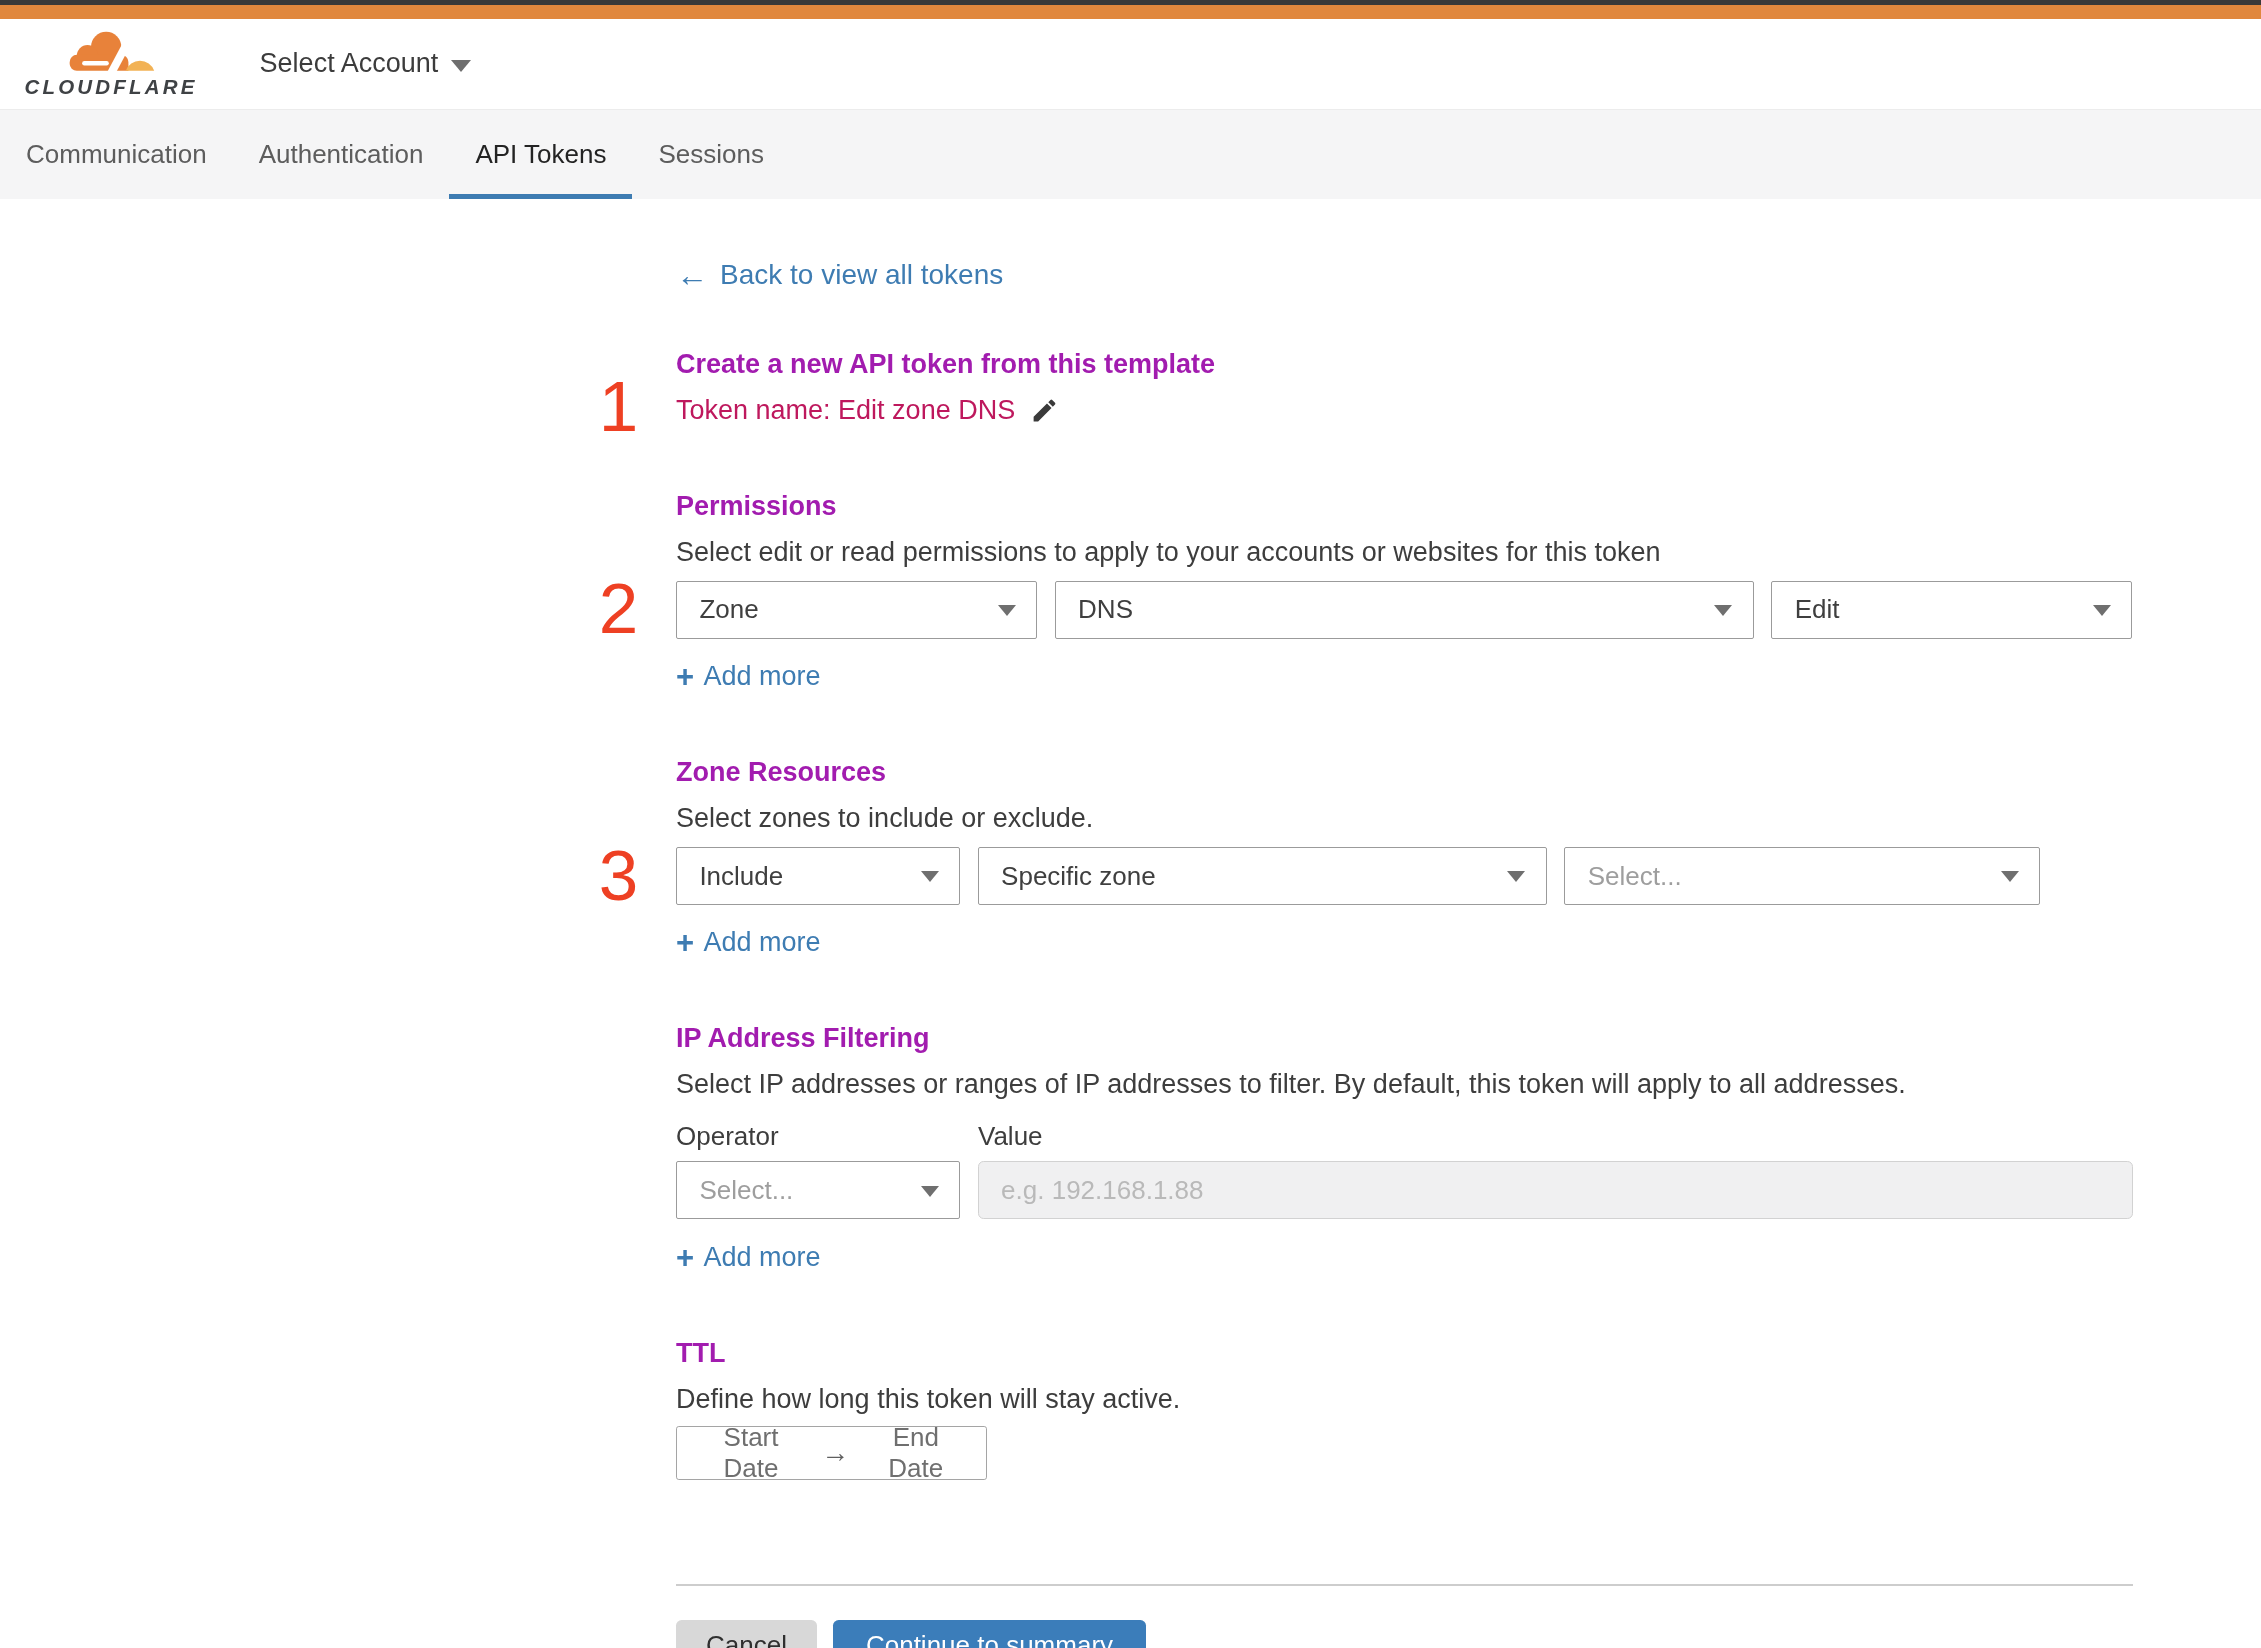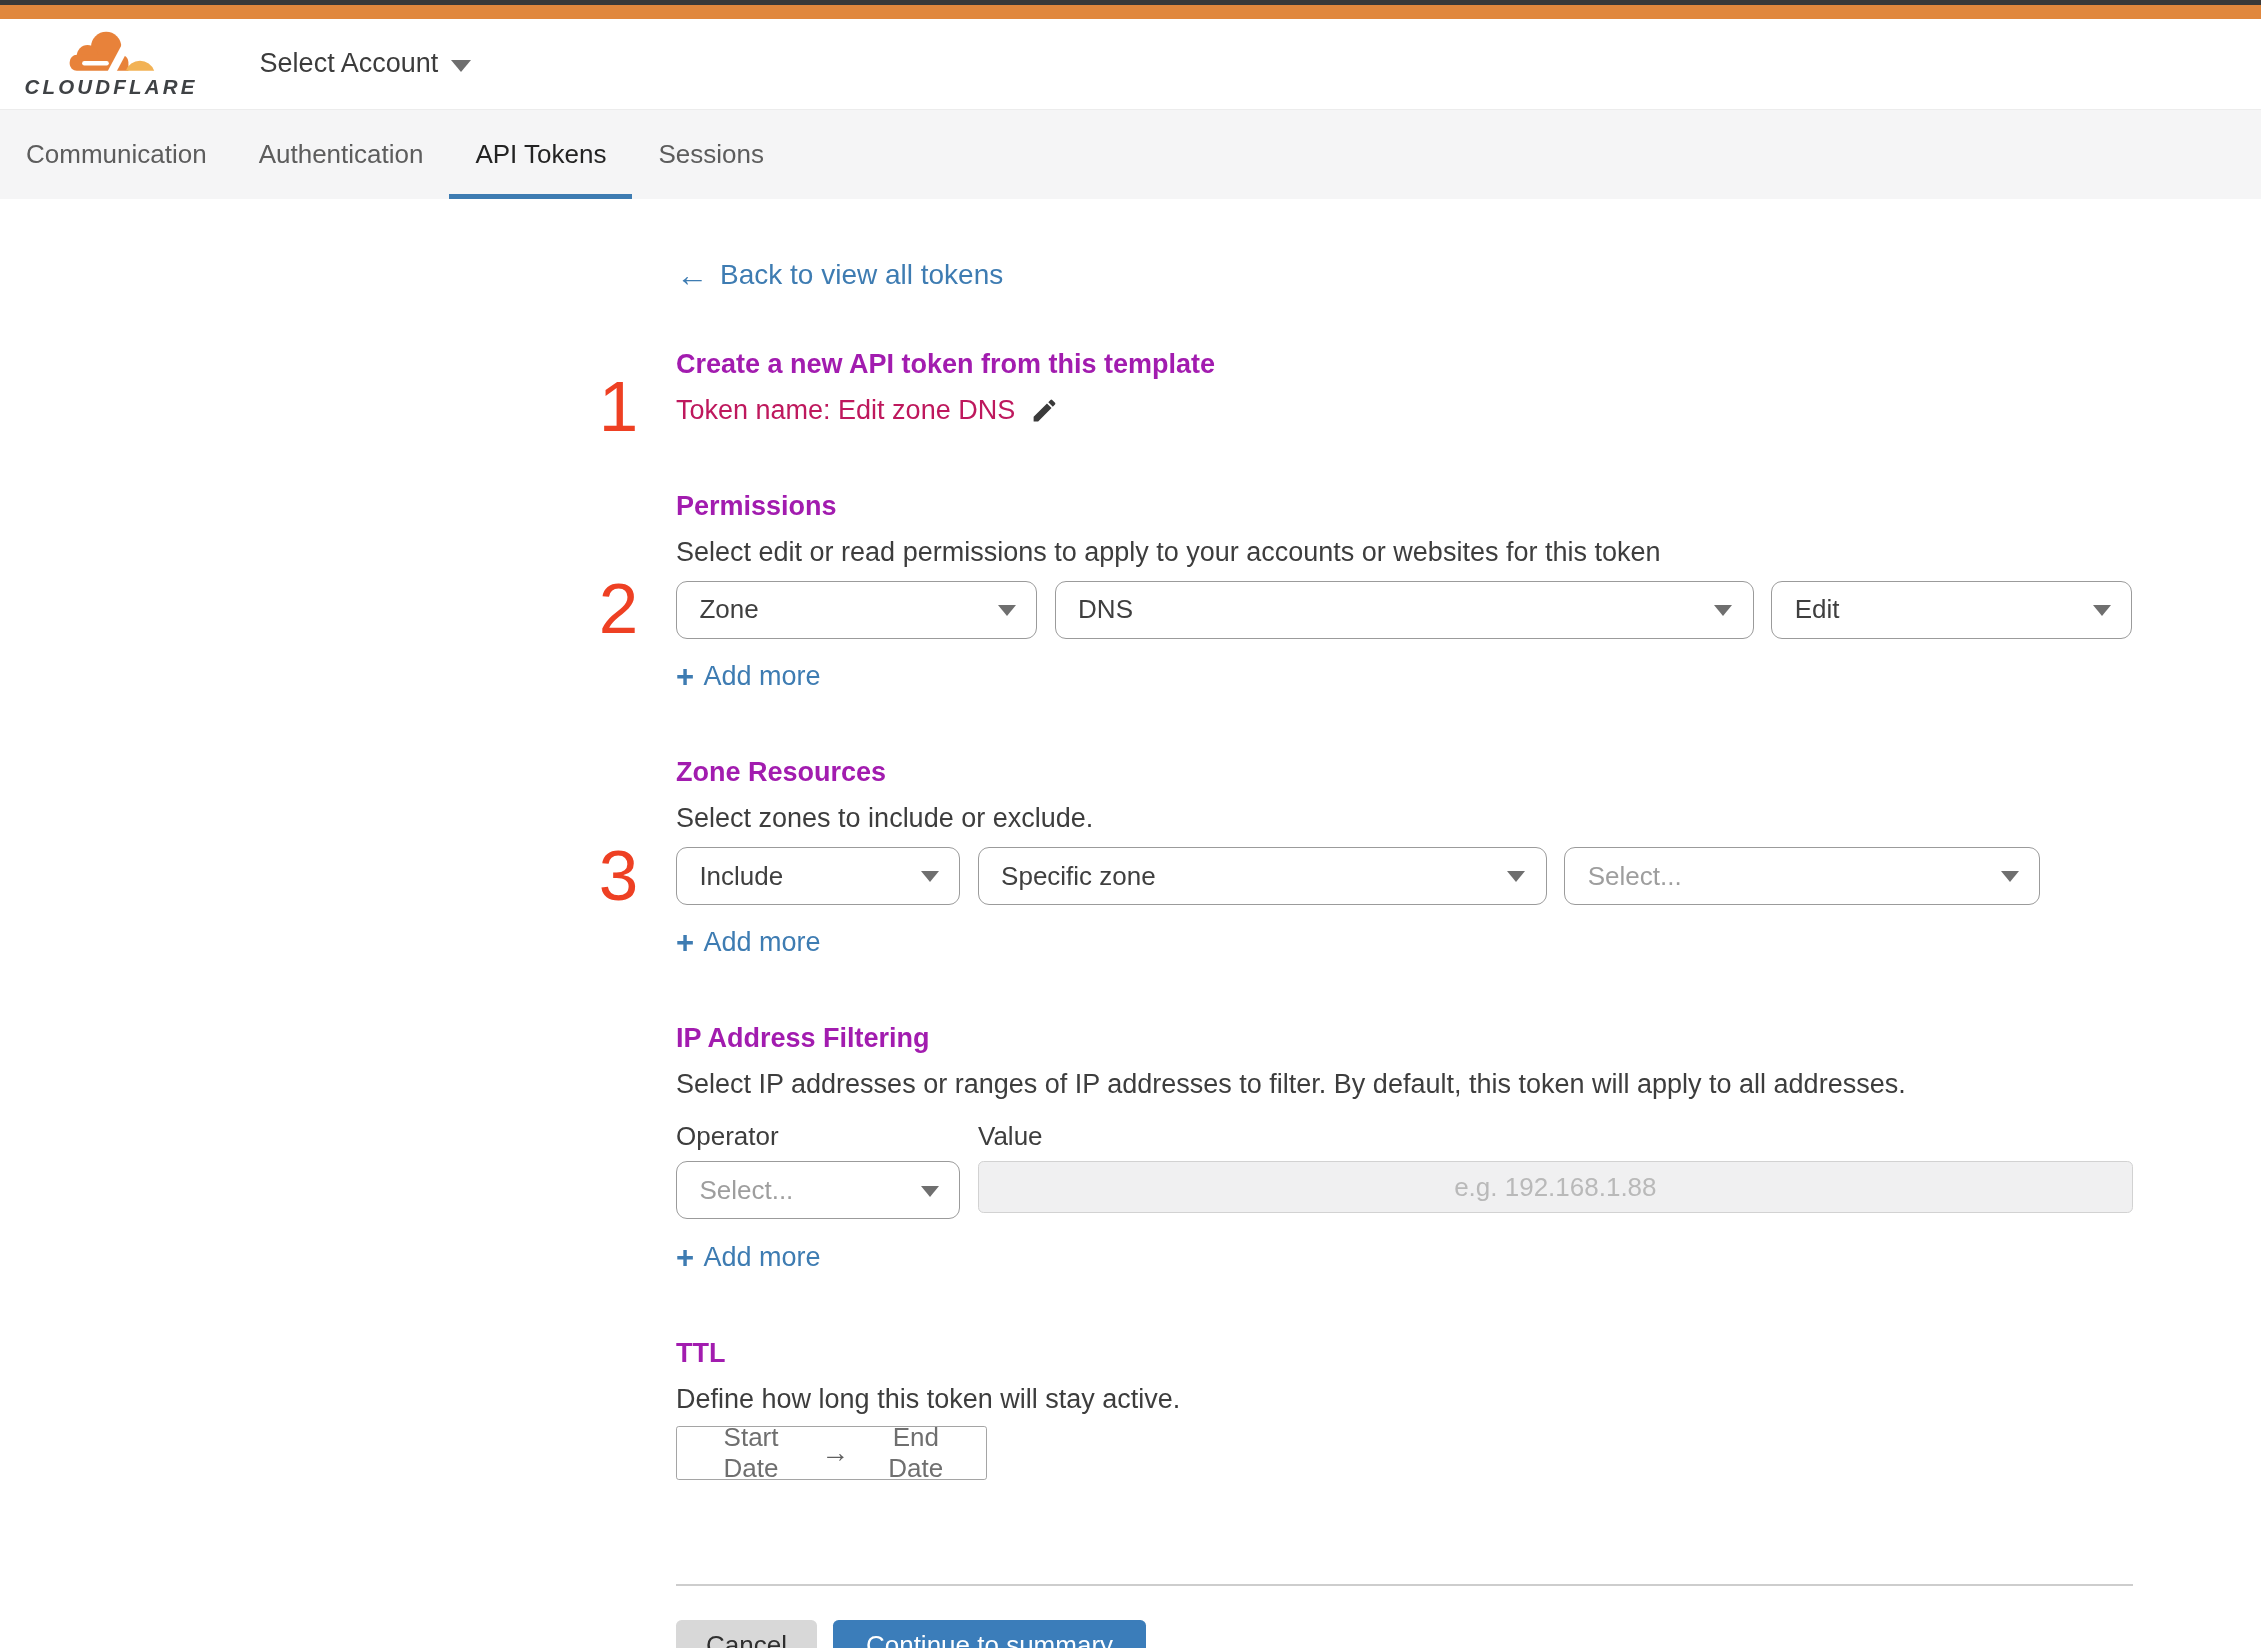--- a/index.html
+++ b/index.html
@@ -35,39 +35,39 @@
   .step1 .marker { top: 22.4px; }
   .section-title { font-size: 27px; font-weight: 700; color: #a21caf; }
   .token-name { margin-top: 15px; font-size: 27px; color: #be185d; display: flex; align-items: center; gap: 15px; }
   .pencil-btn { background: none; border: none; cursor: pointer; display: flex; align-items: center; }
 
   .section { margin-top: 65px; }
   .desc { margin-top: 15px; font-size: 27px; color: #3d3d3d; }
 
   .select-row { margin-top: 13px; display: flex; gap: 17.7px; position: relative; }
   .select-row .marker { top: -7.5px; }
-  .select { height: 58px; border: 1.9px solid #9b9b9b; border-radius: 11px; background: #fff; display: flex; align-items: center; padding: 0 52px 0 22.4px; font-size: 26px; color: #3f3f3f; position: relative; cursor: pointer; }
+  .select { height: 58px; border: 1.9px solid #9b9b9b; border-radius: 2px; background: #fff; display: flex; align-items: center; padding: 0 52px 0 22.4px; font-size: 26px; color: #3f3f3f; position: relative; cursor: pointer; }
   .select .caret { position: absolute; right: 20.5px; top: 50%; margin-top: -4.7px; width: 0; height: 0; border-left: 9.3px solid transparent; border-right: 9.3px solid transparent; border-top: 11.2px solid #6f6f6f; }
   .placeholder { color: #9e9e9e; }
 
   .w-scope   { width: 361px; }
   .w-service { width: 699px; }
   .w-access  { width: 361px; }
   .w-zr-op   { width: 284px; }
   .w-zr-type { width: 569px; }
   .w-zr-zone { width: 476px; }
   .w-ip-op   { width: 284px; }
 
   .add-more { margin-top: 22.4px; display: inline-flex; align-items: center; gap: 9.3px; color: #3e7cb2; font-size: 27px; cursor: pointer; text-decoration: none; }
   .plus { font-size: 31px; font-weight: 700; line-height: 1; }
 
   .field-labels { margin-top: 20.5px; display: flex; font-size: 26px; color: #3d3d3d; }
   .lbl-operator { width: 302px; }
   .ip-row { margin-top: 9.3px; }
-  .value-input { flex: 1; height: 52px; background: #f0f0f1; border: 1.9px solid #d2d2d2; border-radius: 5.6px; padding: 0 22.4px; font-size: 26px; font-family: "Liberation Sans", sans-serif; color: #c2410c; text-align: center; }
+  .value-input { flex: 1; height: 58px; background: #f0f0f1; border: 1.9px solid #d2d2d2; border-radius: 5.6px; padding: 0 22.4px; font-size: 26px; font-family: "Liberation Sans", sans-serif; color: #c2410c; }
   .value-input::placeholder { color: #b9b9b9; }
 
   .date-box { margin-top: 11.2px; width: 311px; height: 54px; border: 1.9px solid #a5a5a5; border-radius: 2.8px; background: #fff; display: inline-flex; align-items: center; gap: 18.6px; padding: 0 22.4px; font-size: 26px; color: #6f6f6f; cursor: pointer; font-family: "Liberation Sans", sans-serif; }
   .range-arrow { font-size: 28px; color: #5f5f5f; line-height: 1; }
 
   .divider { margin-top: 104px; height: 1.9px; background: #cdcdcd; }
 
   .footer-actions { margin-top: 34px; display: flex; gap: 16px; }
   .btn { height: 52px; border: none; border-radius: 5.6px; font-size: 26px; font-family: "Liberation Sans", sans-serif; cursor: pointer; }
   .btn-cancel { background: #d8d8d8; color: #2f2f2f; padding: 0 30px; }

